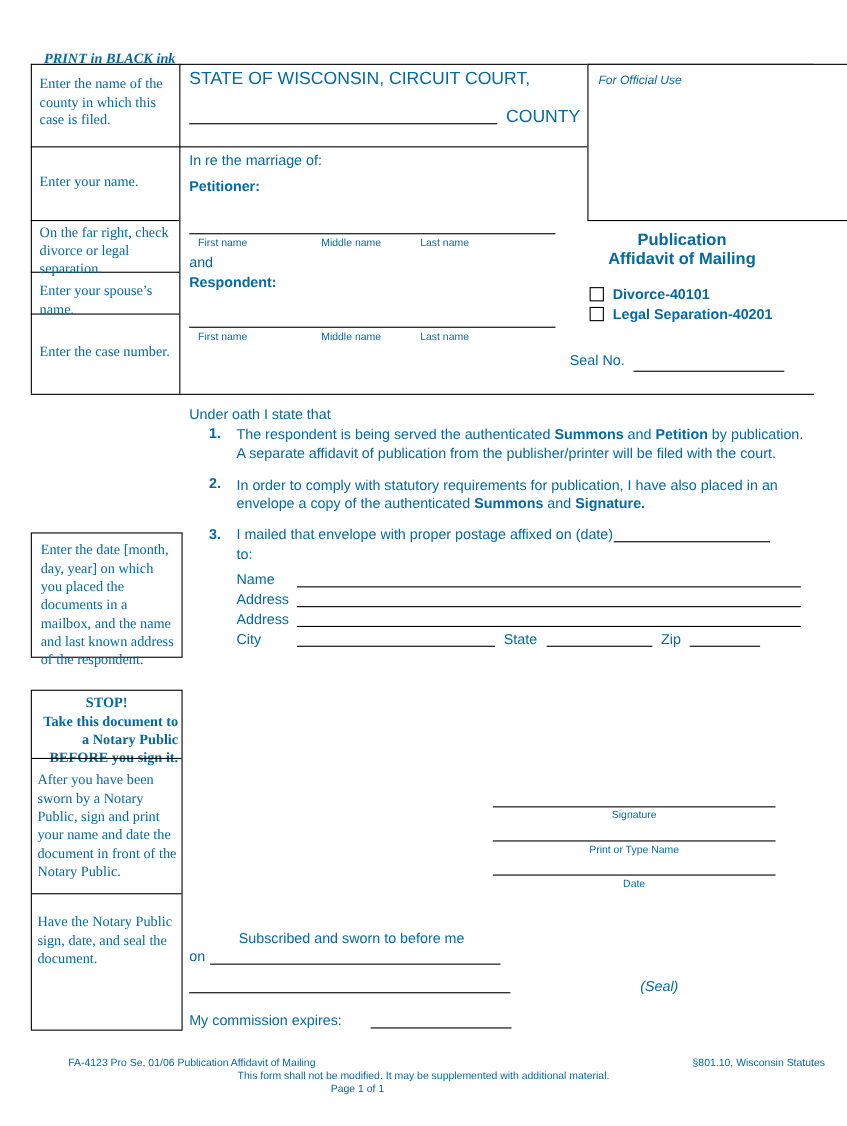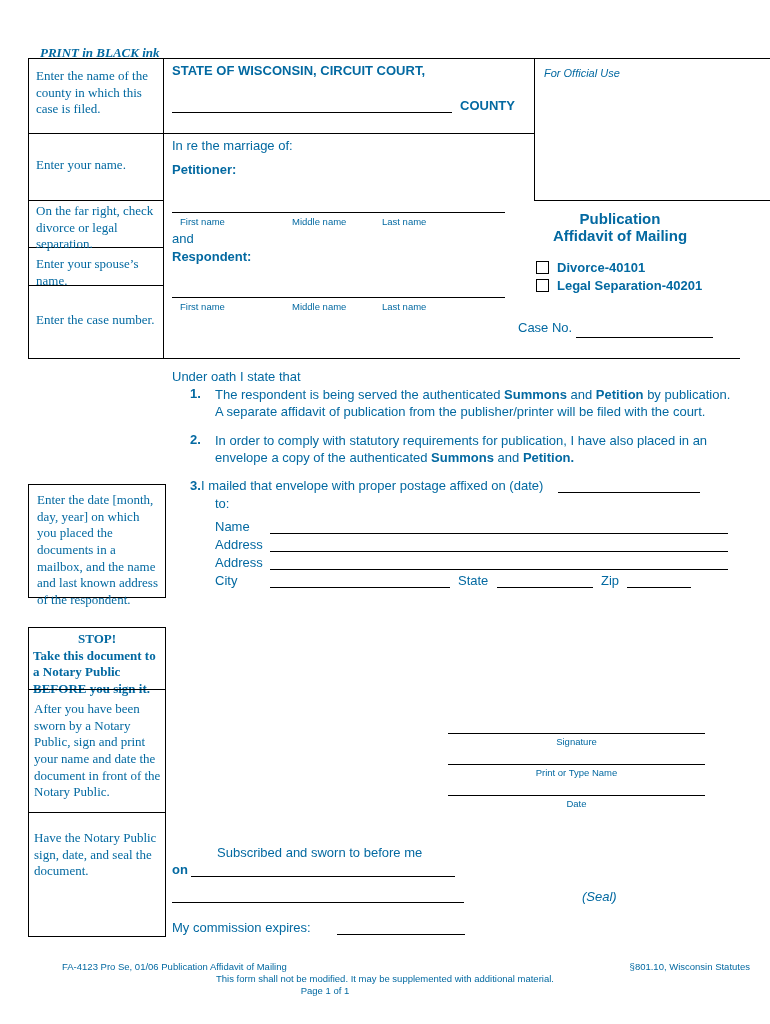--- a/index.html
+++ b/index.html
@@ -16,21 +16,21 @@
   .i { font-style:italic; }
   .small { font-size:9.5px; line-height:1.2; }
   .center { text-align:center; }
   .right { text-align:right; }
   .rule { position:absolute; border-top:1px solid #000; height:0; }
   .fl   { position:absolute; border-top:1px solid #000; height:0; }  
   .box  { position:absolute; border:1px solid #000; background:#fff; }
   .vline{ position:absolute; border-left:1px solid #000; width:0; }
   .cb { position:absolute; width:13px; height:13px; border:1.5px solid #000; background:#fff; }
   .title { font-size:15px; font-weight:bold; line-height:17px; }
-  .hdr { font-size:13px; font-weight:bold; }
+  .hdr { font-size:16px; font-weight:normal; }
 </style>
 </head>
 <body>
 
 <div class="page">
 
   <div class="abs serif b i" style="left:40px; top:45px; text-decoration:underline;">PRINT in BLACK ink</div>
 
   <div class="rule" style="left:28px; top:58px; width:712px;"></div>
   <div class="rule" style="left:28px; top:358px; width:712px;"></div>
@@ -69,39 +69,39 @@
   <div class="abs sans small" style="left:382px; top:301px;">Last name</div>
 
   <div class="abs title center" style="left:505px; top:210px; width:230px;">
     <div>Publication</div>
     <div>Affidavit of Mailing</div>
   </div>
   <div class="cb" style="left:536px; top:261px;"></div>
   <div class="abs sans b" style="left:557px; top:260px;">Divorce-40101</div>
   <div class="cb" style="left:536px; top:279px;"></div>
   <div class="abs sans b" style="left:557px; top:278px;">Legal Separation-40201</div>
-  <div class="abs sans" style="left:518px; top:320px;">Case No.</div>
+  <div class="abs sans" style="left:518px; top:320px;">Seal No.</div>
   <div class="fl" style="left:576px; top:337px; width:137px;"></div>
 
   <div class="abs sans" style="left:172px; top:369px;">Under oath I state that</div>
 
   <div class="abs sans b" style="left:190px; top:386px;">1.</div>
   <div class="abs sans" style="left:215px; top:386px; width:520px; line-height:17px;">
     <div><span>The respondent is being served the authenticated </span><b>Summons</b><span> and </span><b>Petition</b><span> by publication.</span></div>
     <div>A separate affidavit of publication from the publisher/printer will be filed with the court.</div>
   </div>
 
   <div class="abs sans b" style="left:190px; top:432px;">2.</div>
   <div class="abs sans" style="left:215px; top:432px; width:520px; line-height:17px;">
     <div>In order to comply with statutory requirements for publication, I have also placed in an</div>
-    <div><span>envelope a copy of the authenticated </span><b>Summons</b><span> and </span><b>Petition.</b></div>
+    <div><span>envelope a copy of the authenticated </span><b>Summons</b><span> and </span><b>Signature.</b></div>
   </div>
 
   <div class="abs sans b" style="left:190px; top:478px;">3.</div>
-  <div class="abs sans" style="left:201px; top:478px;">I mailed that envelope with proper postage affixed on (date)</div>
+  <div class="abs sans" style="left:215px; top:478px;">I mailed that envelope with proper postage affixed on (date)</div>
   <div class="fl" style="left:558px; top:492px; width:142px;"></div>
   <div class="abs sans" style="left:215px; top:496px;">to:</div>
 
   <div class="box" style="left:28px; top:484px; width:138px; height:114px;">
     <div class="serif" style="padding:7px 4px 0 8px;">Enter the date [month, day, year] on which you placed the documents in a mailbox, and the name and last known address of the respondent.</div>
   </div>
 
   <div class="abs sans" style="left:215px; top:519px;">Name</div>
   <div class="fl" style="left:270px; top:533px; width:458px;"></div>
   <div class="abs sans" style="left:215px; top:537px;">Address</div>
@@ -110,36 +110,36 @@
   <div class="fl" style="left:270px; top:569px; width:458px;"></div>
   <div class="abs sans" style="left:215px; top:573px;">City</div>
   <div class="fl" style="left:270px; top:587px; width:180px;"></div>
   <div class="abs sans" style="left:458px; top:573px;">State</div>
   <div class="fl" style="left:497px; top:587px; width:96px;"></div>
   <div class="abs sans" style="left:601px; top:573px;">Zip</div>
   <div class="fl" style="left:627px; top:587px; width:64px;"></div>
 
   <div class="box" style="left:28px; top:627px; width:138px; height:310px;">
     <div class="serif b center" style="padding-top:3px;">STOP!</div>
-    <div class="serif b" style="padding:0 3px 0 4px;">Take this document to a Notary Public BEFORE you sign it.</div>
+    <div class="serif b" style="padding:0 3px 0 4px;text-align:right;">Take this document to a Notary Public BEFORE you sign it.</div>
     <div class="rule" style="left:0; top:61px; width:136px;"></div>
     <div class="serif abs" style="left:5px; top:73px; width:128px;">After you have been sworn by a Notary Public, sign and print your name and date the document in front of the Notary Public.</div>
     <div class="rule" style="left:0; top:184px; width:136px;"></div>
     <div class="serif abs" style="left:5px; top:202px; width:126px;">Have the Notary Public sign, date, and seal the document.</div>
   </div>
 
   <div class="fl" style="left:448px; top:733px; width:257px;"></div>
   <div class="abs sans small center" style="left:448px; top:736px; width:257px;">Signature</div>
   <div class="fl" style="left:448px; top:764px; width:257px;"></div>
   <div class="abs sans small center" style="left:448px; top:767px; width:257px;">Print or Type Name</div>
   <div class="fl" style="left:448px; top:795px; width:257px;"></div>
   <div class="abs sans small center" style="left:448px; top:798px; width:257px;">Date</div>
 
   <div class="abs sans" style="left:217px; top:845px;">Subscribed and sworn to before me</div>
-  <div class="abs sans" style="left:172px; top:862px;font-weight:bold;">on</div>
+  <div class="abs sans" style="left:172px; top:862px;">on</div>
   <div class="fl" style="left:191px; top:876px; width:264px;"></div>
   <div class="fl" style="left:172px; top:902px; width:292px;"></div>
   <div class="abs sans i" style="left:582px; top:889px;">(Seal)</div>
   <div class="abs sans" style="left:172px; top:920px;text-align:center;">My commission expires:</div>
   <div class="fl" style="left:337px; top:934px; width:128px;"></div>
 
   <div class="abs sans small" style="left:62px; top:961px;">FA-4123 Pro Se, 01/06 Publication Affidavit of Mailing</div>
   <div class="abs sans small right" style="left:500px; top:961px; width:250px;">§801.10, Wisconsin Statutes</div>
   <div class="abs sans small center" style="left:0; top:973px; width:770px;">This form shall not be modified.  It may be supplemented with additional material.</div>
   <div class="abs sans small center" style="left:0; top:985px; width:650px;">Page 1 of 1</div>

